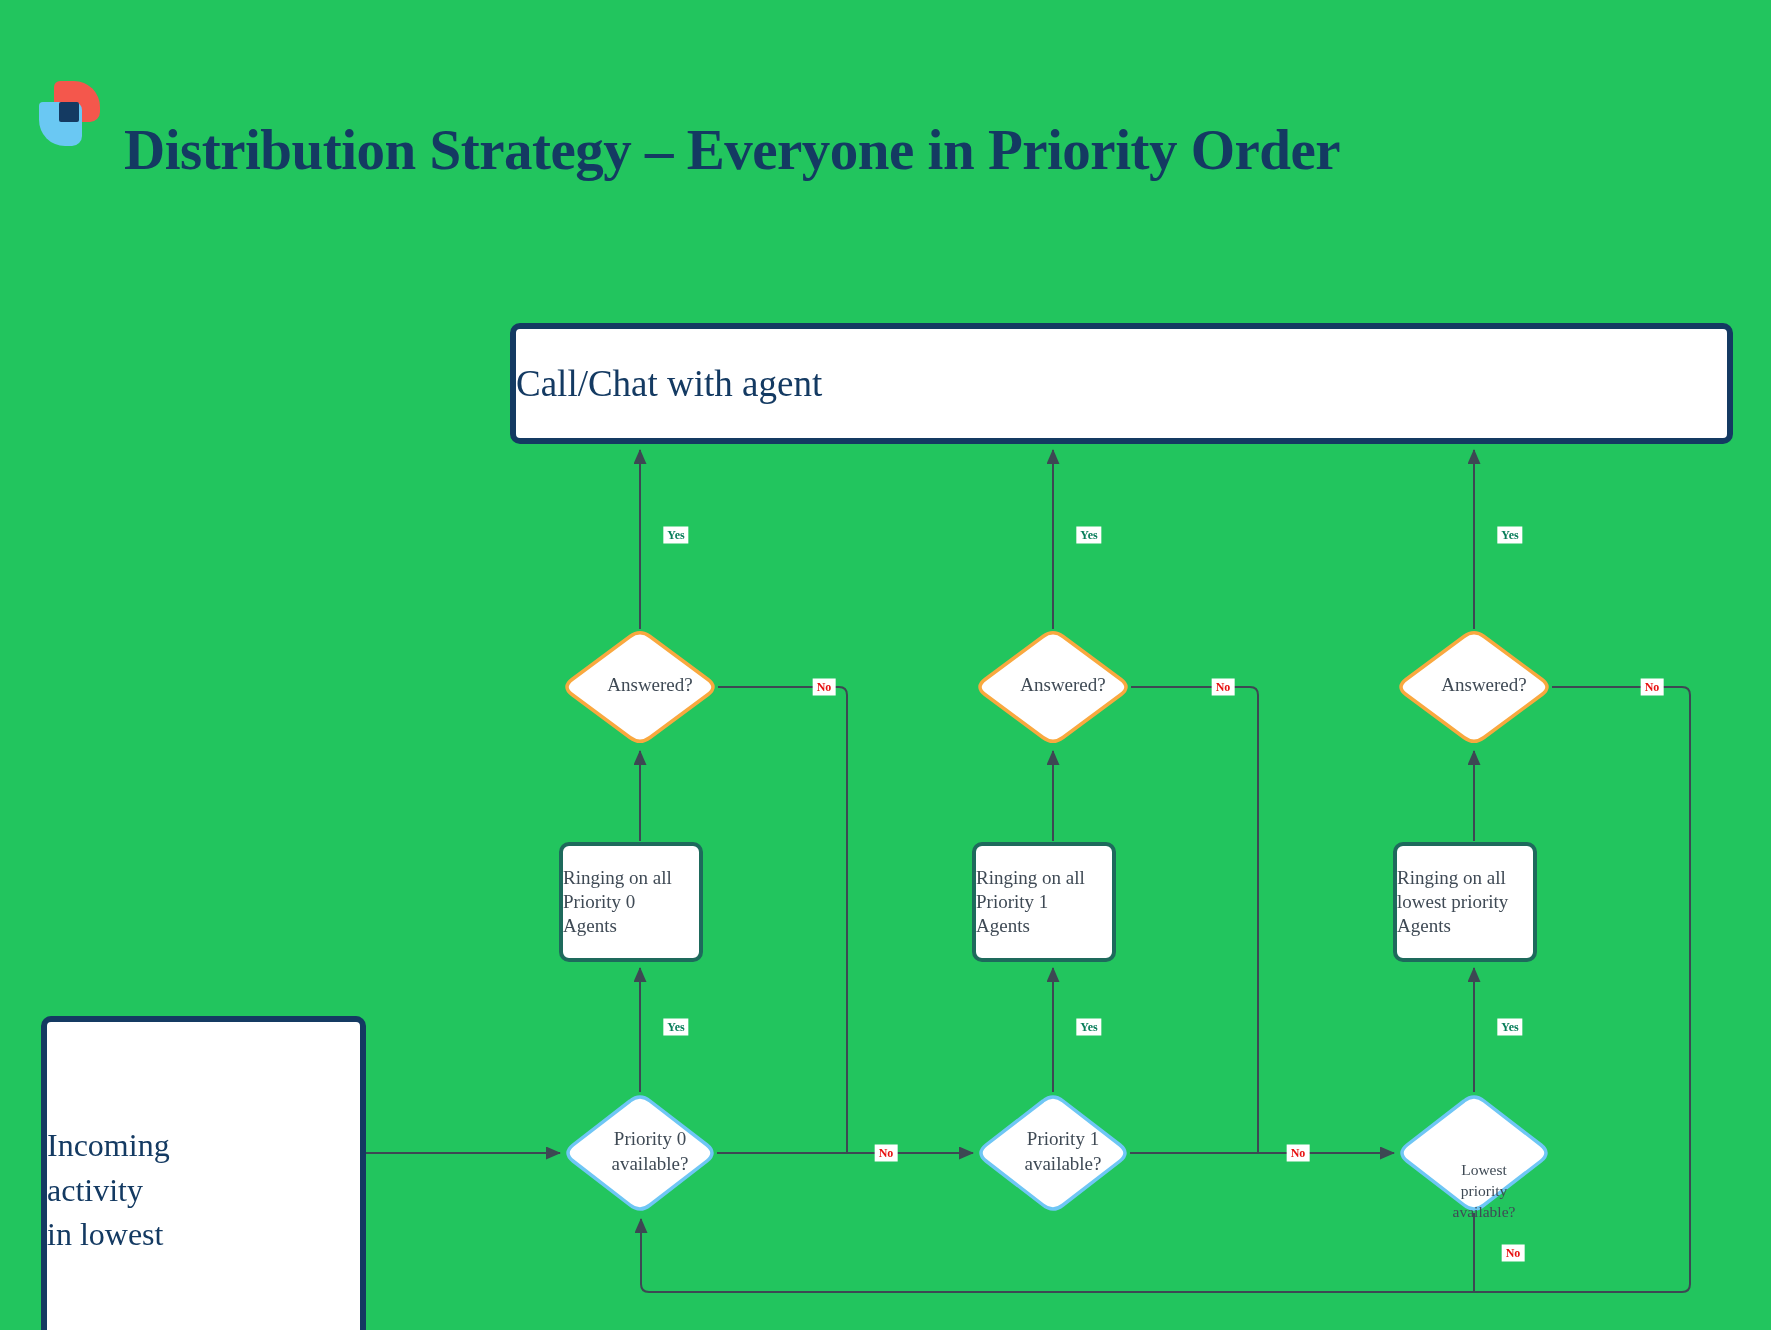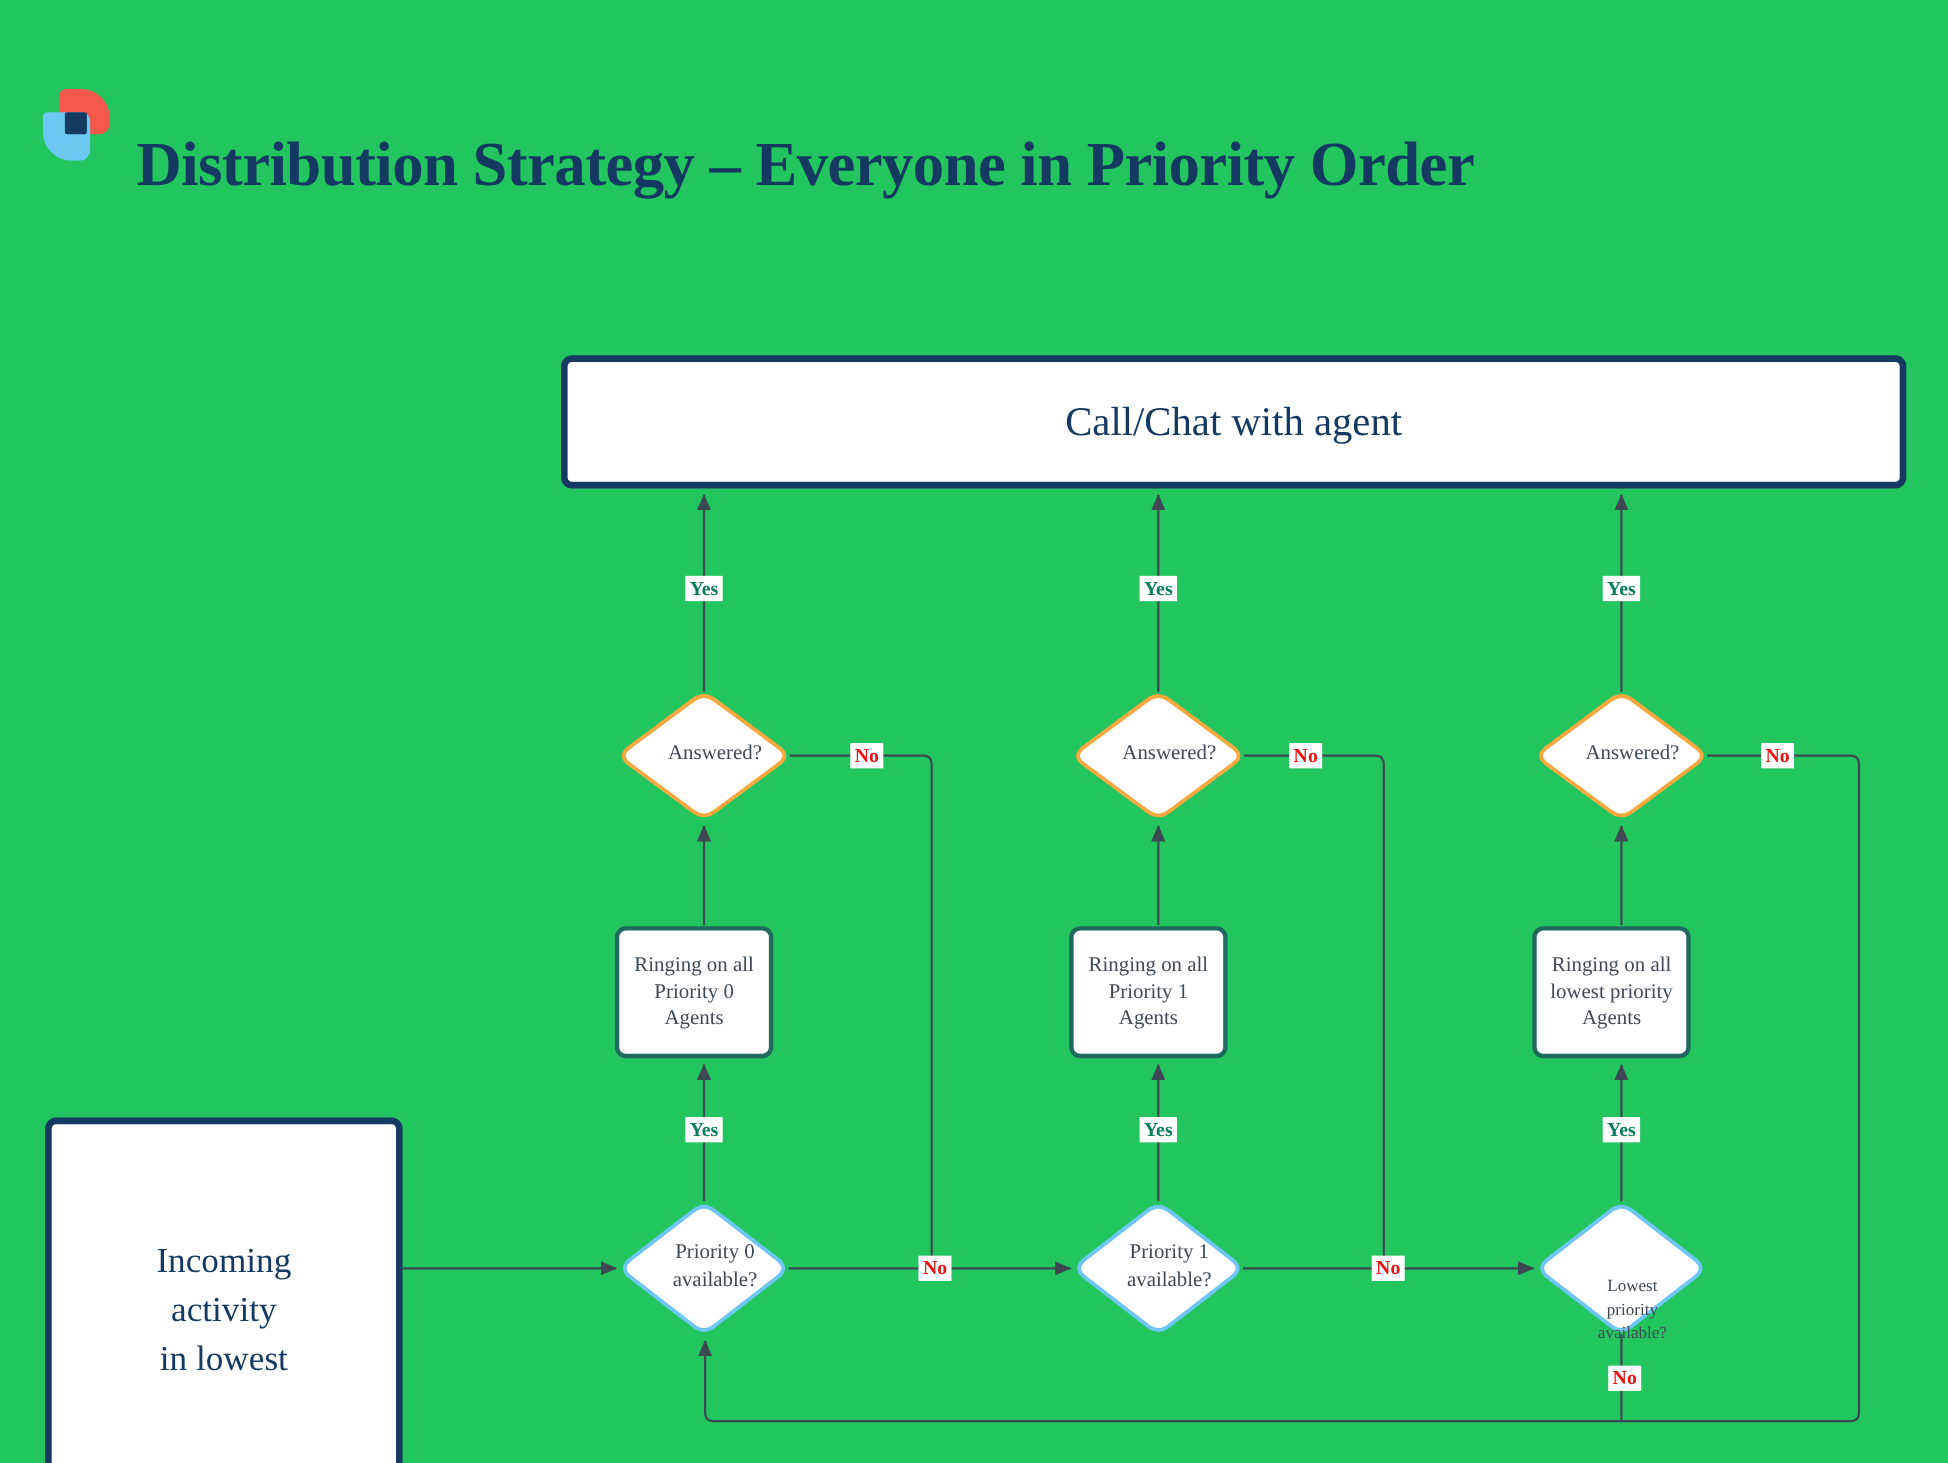--- a/index.html
+++ b/index.html
@@ -21,42 +21,42 @@
   }
   
   #wires{position:absolute;left:0;top:0;z-index:1;}
   .wire{fill:none;stroke:var(--line,#3D4853);stroke-width:2px;}
   .diamond{fill:#fff;stroke-width:3.5px;}
   .diamond.answered{stroke:var(--orange,#F9A83F);}
   .diamond.avail{stroke:var(--sky,#6FC6F5);}
   #arrowhead path{fill:var(--line,#3D4853);}
   
   .node{position:absolute;box-sizing:border-box;background:#fff;z-index:2;
-        display:flex;flex-direction:column;align-items:center;justify-content:center;
+        display:flex;flex-direction:column;align-items:flex-start;justify-content:center;
         text-align:center;}
   #call-chat{left:510px;top:323px;width:1223px;height:121px;
              border:6px solid var(--navy,#143A62);border-radius:10px;
              font-size:37px;color:var(--navy,#143A62);}
   #incoming{left:41px;top:1016px;width:325px;height:348px;
             border:6px solid var(--navy,#143A62);border-radius:10px;
             font-size:32px;line-height:1.4;color:var(--navy,#143A62);}
   .ringing{top:842px;width:144px;height:120px;
            border:4px solid var(--teal,#1E6A5C);border-radius:10px;
            font-size:19px;line-height:1.28;color:var(--ink,#3F4A55);}
   #ringing-0{left:559px;} #ringing-1{left:972px;} #ringing-2{left:1393px;}
   
   .dtext{position:absolute;z-index:2;text-align:center;color:var(--ink,#3F4A55);margin-left:10px;}
   .answered-text{top:674px;width:140px;font-size:19px;}
   #answered-text-0{left:570px;} #answered-text-1{left:983px;} #answered-text-2{left:1404px;}
   .avail-text{top:1127px;width:140px;font-size:19px;line-height:1.3;}
   #avail-text-0{left:570px;} #avail-text-1{left:983px;}
   #avail-text-2{left:1414px;top:1160px;width:120px;font-size:15.5px;line-height:1.34;}
   
   .elabel{position:absolute;z-index:3;transform:translate(-50%,-50%);
-          font-size:18px;font-weight:bold;background:#fff;padding:1px 4px;white-space:nowrap;}
+          font-size:12px;font-weight:bold;background:#fff;padding:1px 4px;white-space:nowrap;margin-left:36px;}
   .yes{color:var(--green,#087D5A);}
   .no{color:var(--red,#E81212);}
 </style>
 </head>
 <body>
 
 <div id="stage">
 
   <div>
     <div class="logo-part" id="logo-red"></div>

